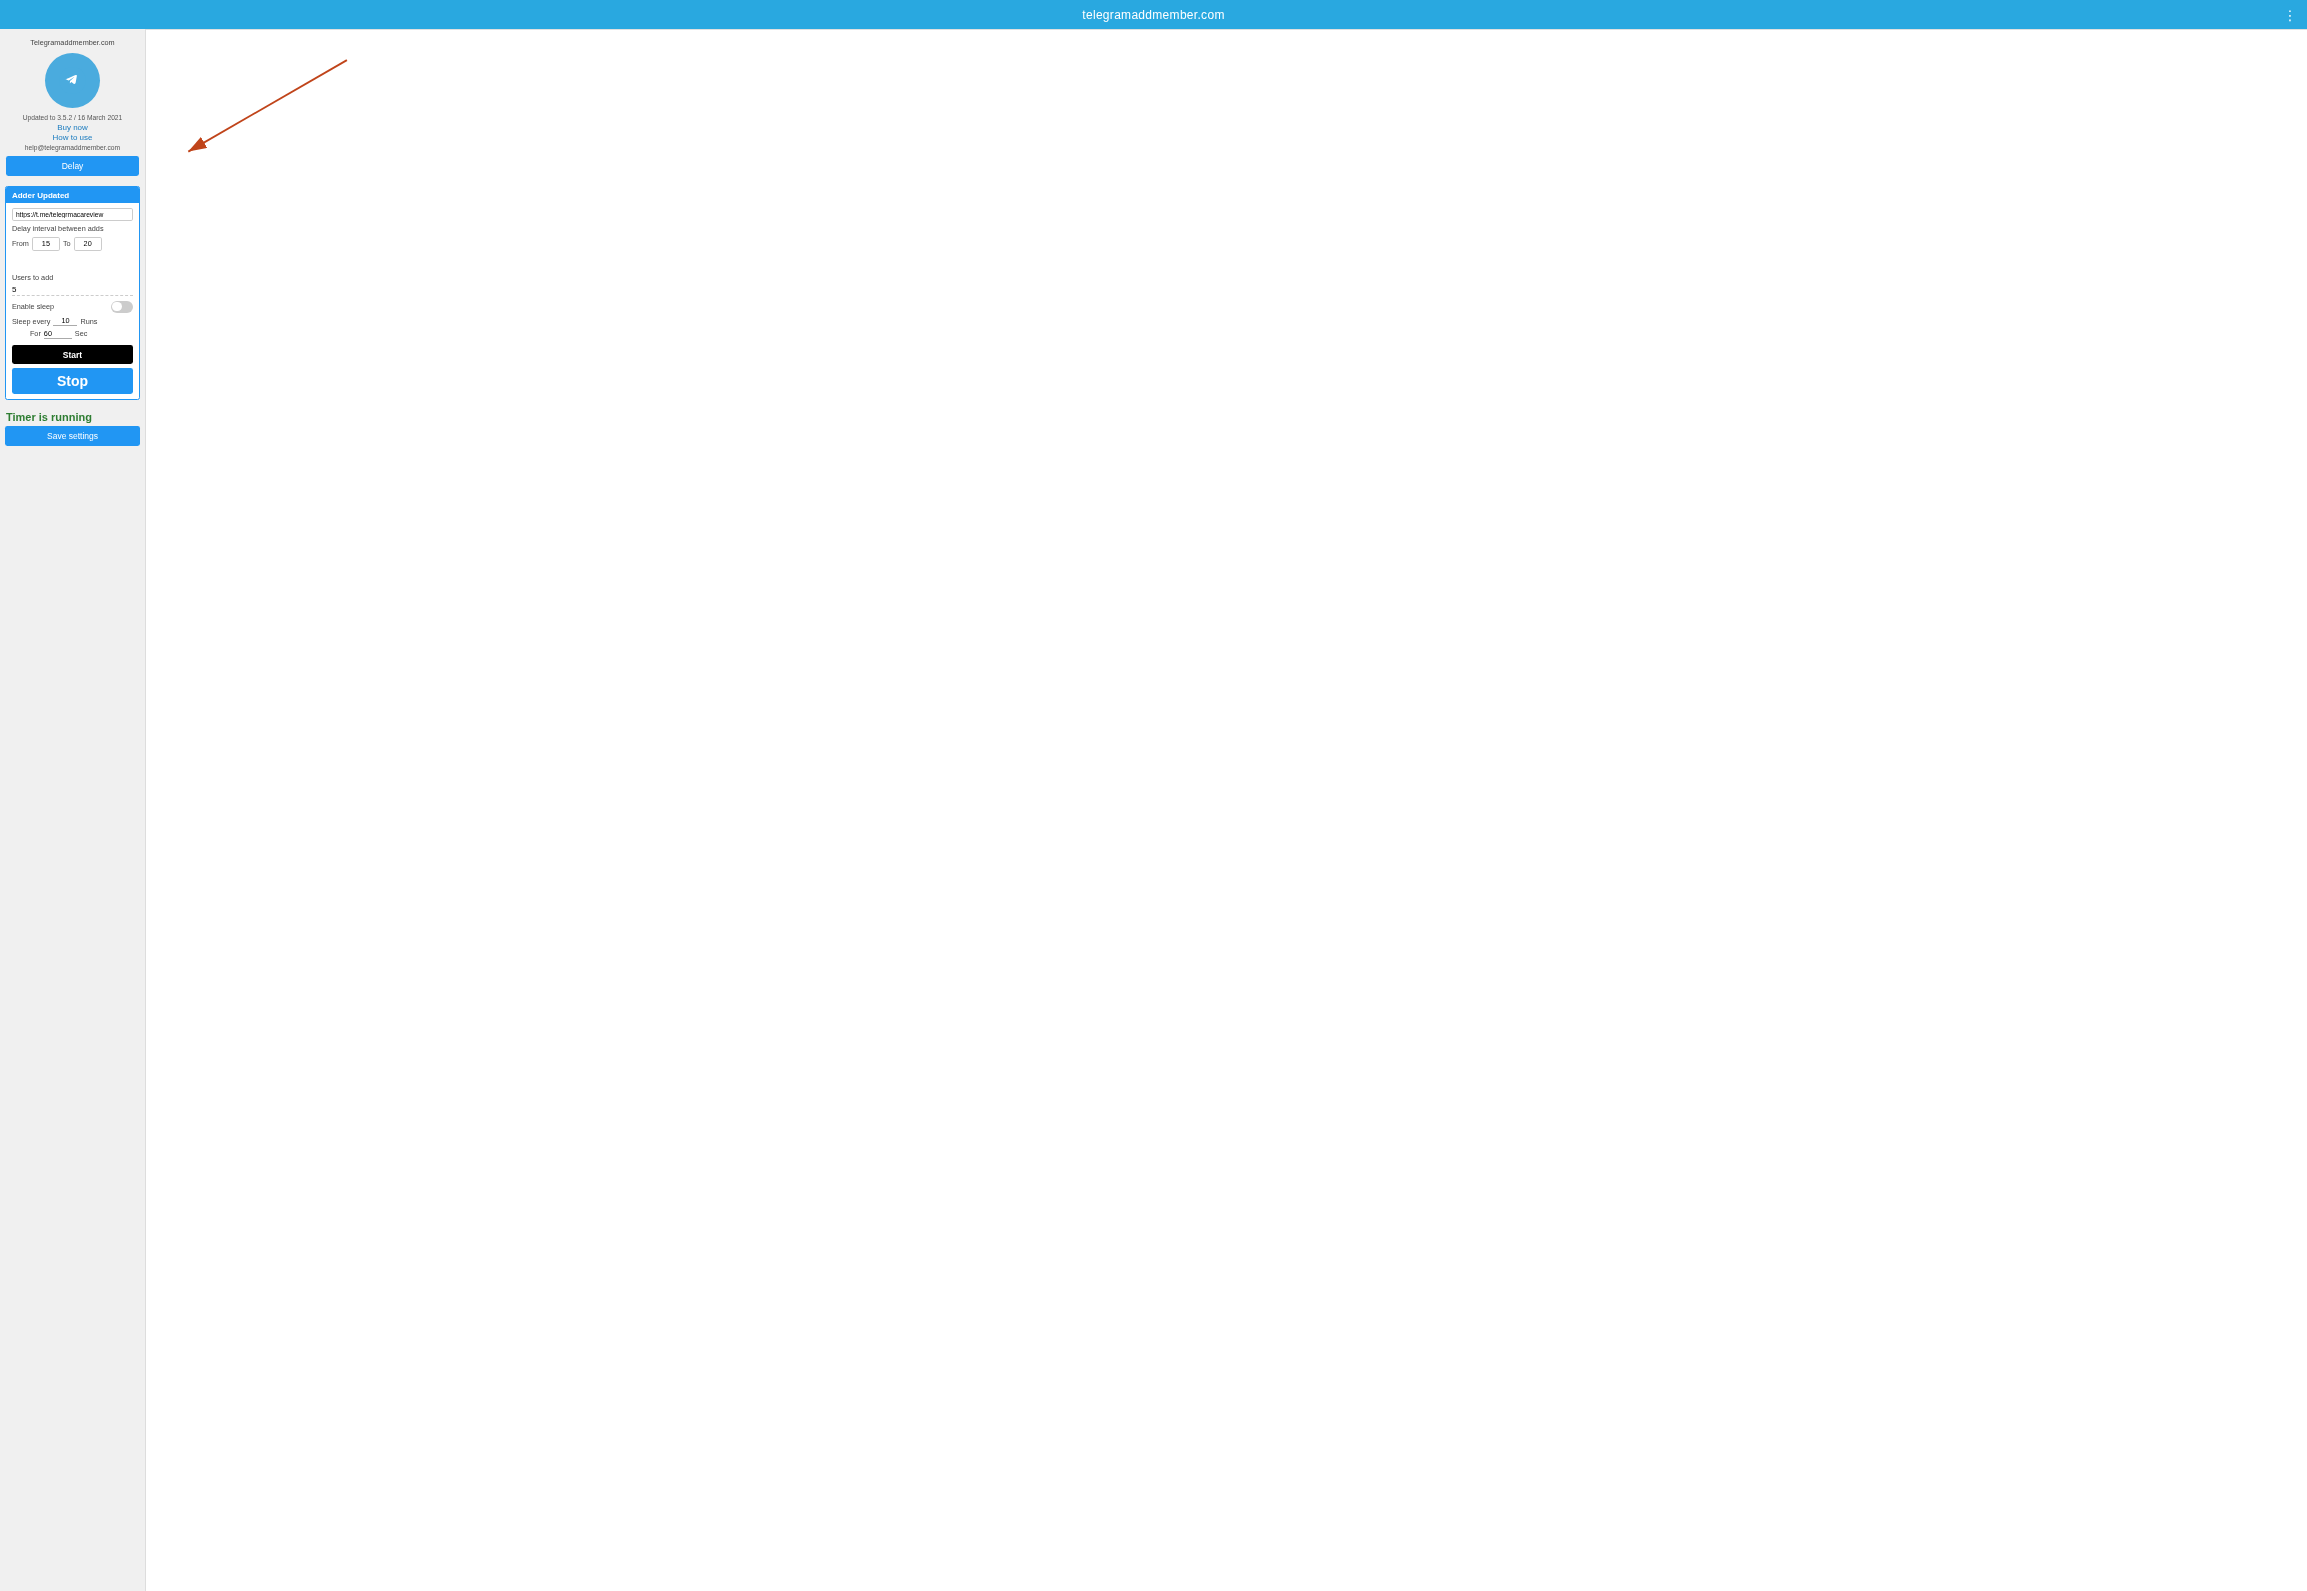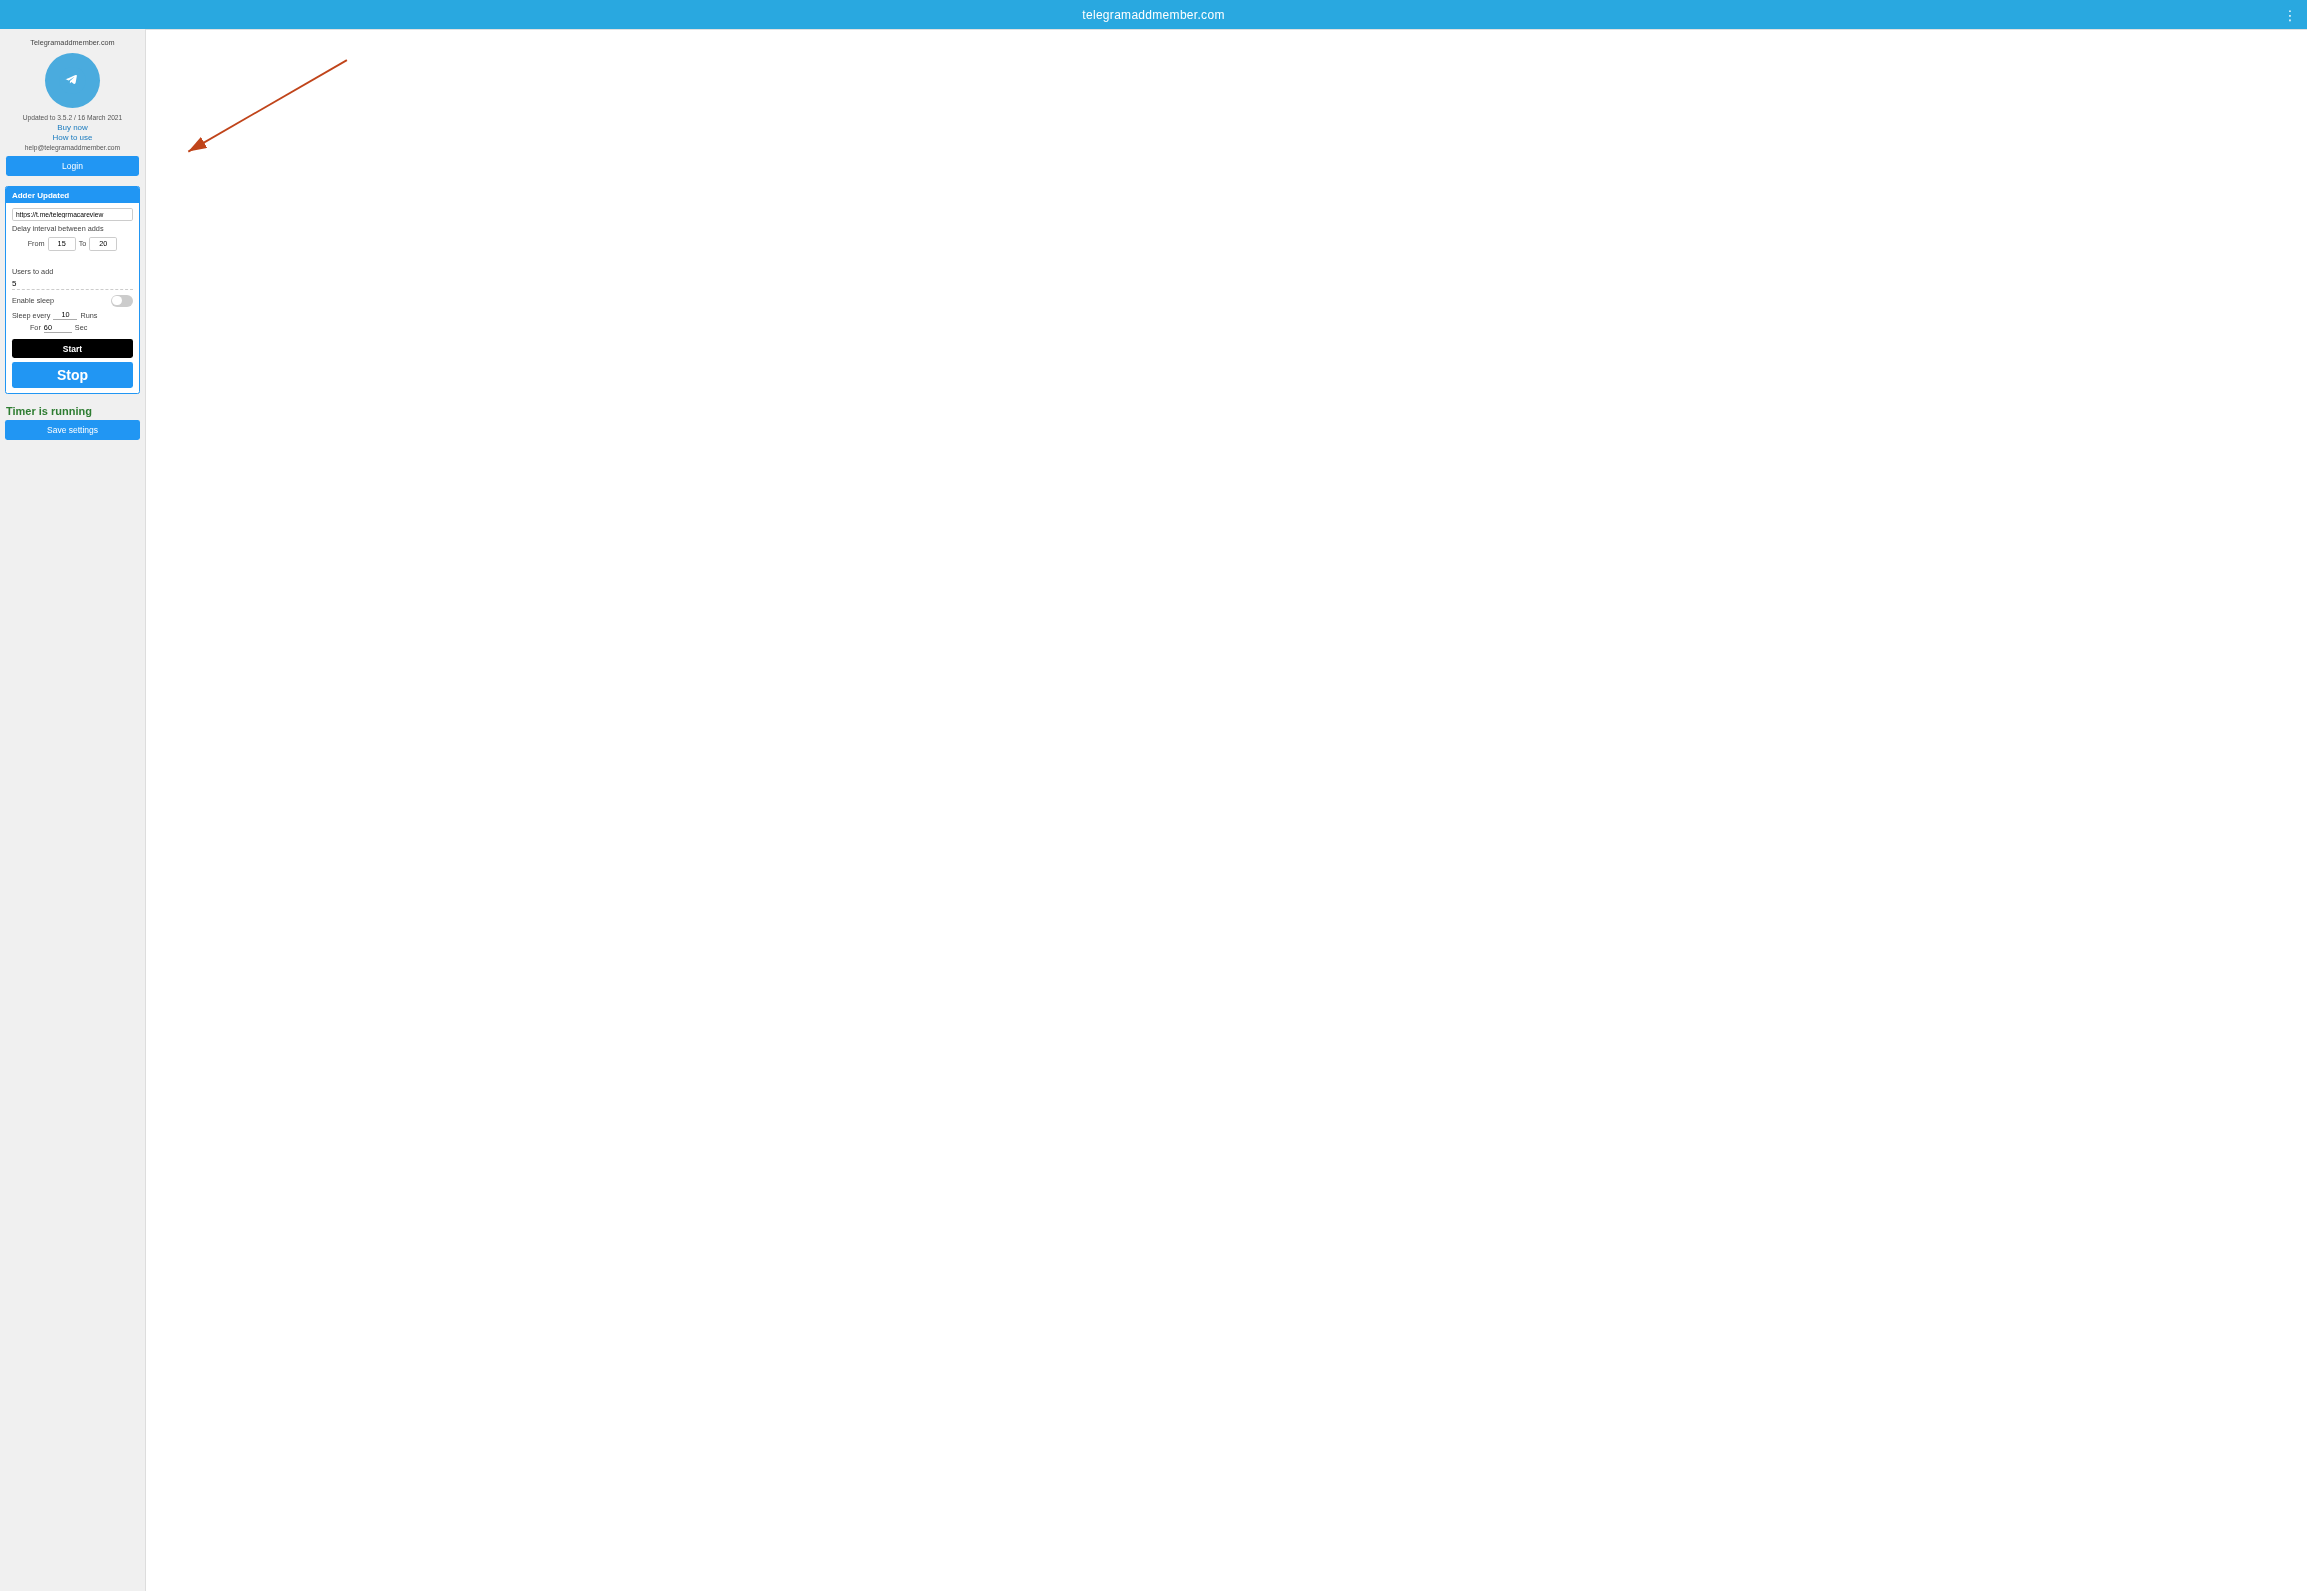--- a/index.html
+++ b/index.html
@@ -137,22 +137,21 @@
       margin-bottom: 3.7px;
       color: #444;
       font-size: 7.3px;
     }
     .delay-row {
       display: flex;
       align-items: center;
       gap: 3px;
       font-size: 7.3px;
       color: #444;
-      margin-bottom: 16px;
-      justify-content: center;
+      margin-bottom: 22px;
     }
     .delay-input {
       width: 28px;
       border: 0.6px solid #ccc;
       border-radius: 1.8px;
       padding: 1.2px 2.4px;
       font-size: 7.3px;
       text-align: center;
     }
     .users-to-add-label {
@@ -317,21 +316,21 @@
       <div class="sidebar-logo">
         <svg viewBox="0 0 55 55" fill="none" xmlns="http://www.w3.org/2000/svg">
           <path d="M27.5 5C15.1 5 5 15.1 5 27.5S15.1 50 27.5 50 50 39.9 50 27.5 39.9 5 27.5 5z" fill="#4aabde"></path>
           <path d="M14 26.5c6-2.6 10-4.3 12-5.2 5.7-2.4 6.9-2.8 7.7-2.8.2 0 .6.05.8.3.2.2.25.45.28.65.02.2 0 .45-.03.7L32.8 31c-.35 1.8-1.3 2.2-2.1 2.2-.4 0-.85-.1-1.35-.45l-3.7-2.7-1.8 1.7c-.2.2-.5.3-.8.3l.3-3.8 6.8-6.1c.3-.27-.07-.4-.45-.13l-8.4 5.3-3.6-1.1c-.8-.25-.8-.8.2-1.2z" fill="white"></path>
         </svg>
       </div>
       <div class="sidebar-version">Updated to 3.5.2 / 16 March 2021</div>
       <a class="sidebar-link">Buy now</a>
       <a class="sidebar-link">How to use</a>
       <div class="sidebar-email">help@telegramaddmember.com</div>
-      <button class="btn-login">Login</button>
+      <button class="btn-login">Delay</button>
     </div>
 
     <div class="adder-settings">
       <div class="adder-settings-header">Adder Updated</div>
       <div class="adder-settings-body">
         <input class="settings-url-input" type="text" value="https://t.me/telegrmacareview" style="">
 
         <div class="settings-row">Delay interval between adds</div>
         <div class="delay-row">
           <span>From</span>

